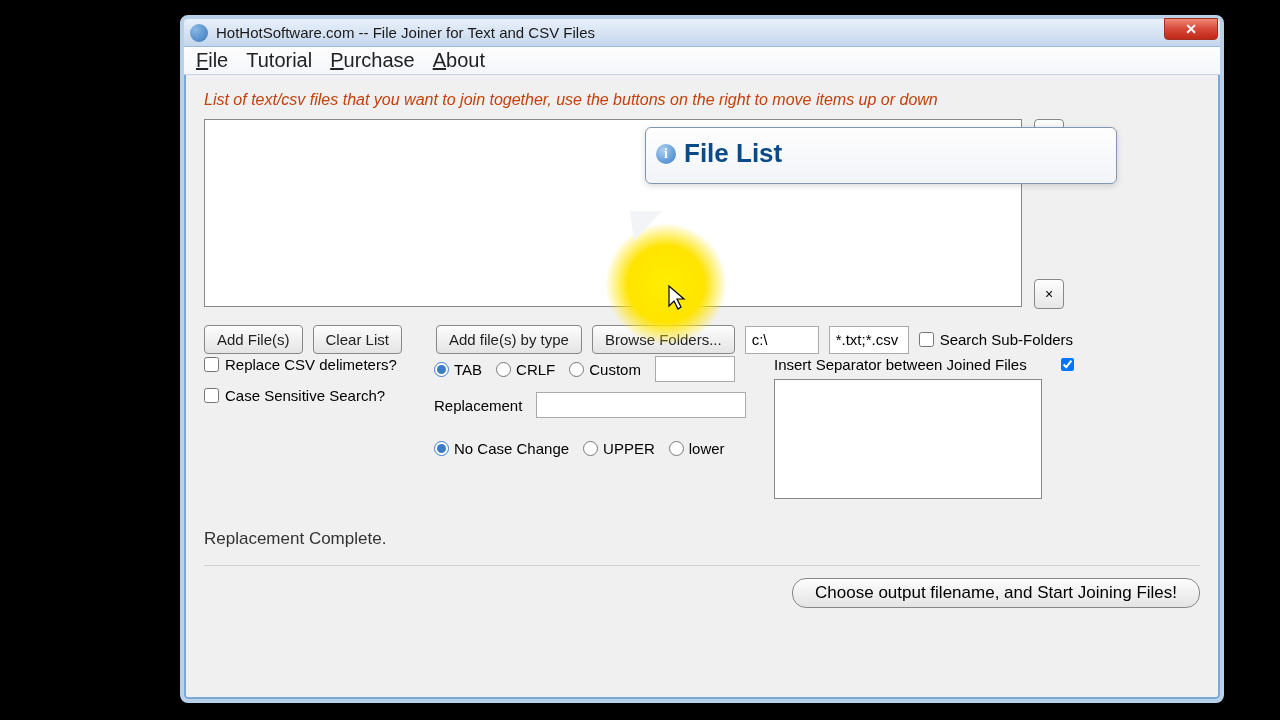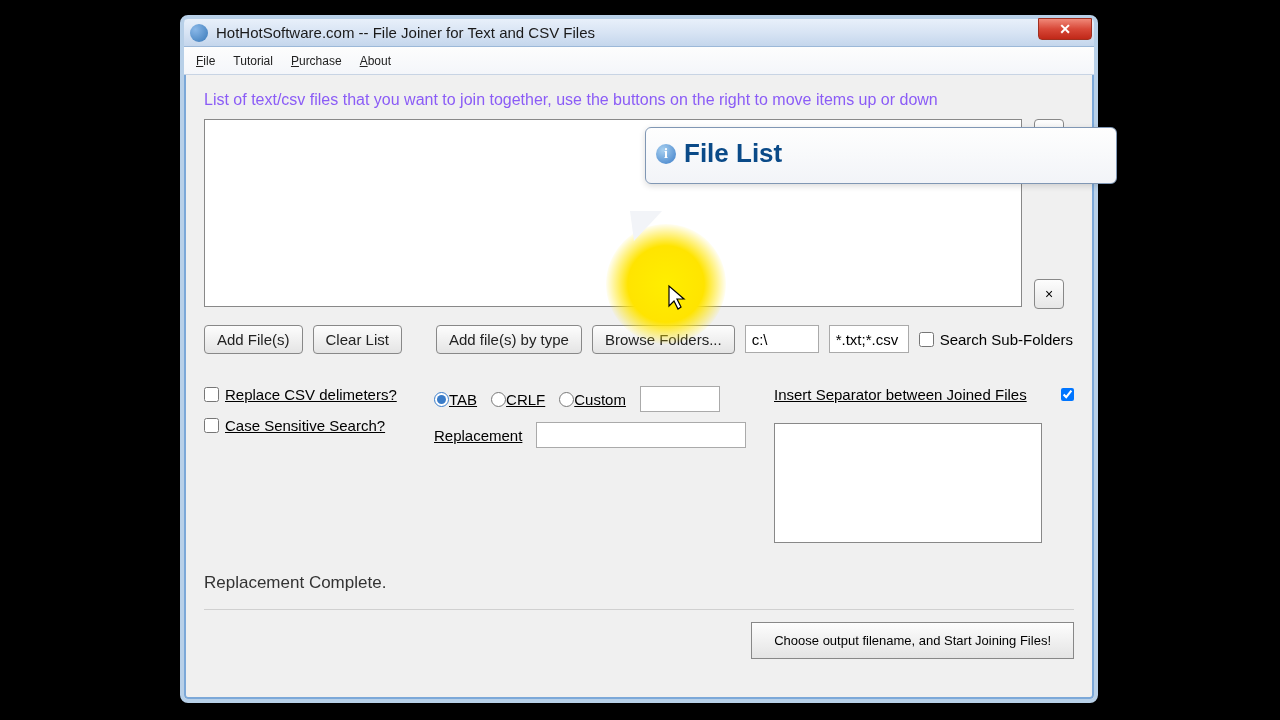--- a/index.html
+++ b/index.html
@@ -1,21 +1,21 @@
 <!DOCTYPE html>
 <html><head>
 <meta charset="utf-8">
 <style>
   * { box-sizing: border-box; margin: 0; padding: 0; font-family: "Segoe UI", Tahoma, sans-serif; }
   body { background: #000; width: 1280px; height: 720px; overflow: hidden; position: relative; }
   
   .window {
     position: absolute;
     left: 180px; top: 15px;
-    width: 918px; height: 688px;
+    width: 1044px; height: 688px;
     background: #f0f0f0;
     border: 4px solid #b8d0e8;
     border-radius: 8px;
     box-shadow: inset 0 0 0 2px #7ca8d8;
   }
   
   .titlebar {
     height: 28px;
     background: linear-gradient(to bottom, #e8f0fa 0%, #d8e4f4 50%, #c4d6ec 100%);
     display: flex;
@@ -46,29 +46,29 @@
   
   .menubar {
     height: 28px;
     background: linear-gradient(to bottom, #fdfdfd, #f4f6fa);
     border-bottom: 1px solid #c8d4e4;
     display: flex;
     align-items: center;
     padding: 0 12px;
     gap: 18px;
   }
-  .menubar span { font-size: 12px; color: #222; cursor: pointer; }
+  .menubar span { font-size: 20px; color: #222; cursor: pointer; }
   .menubar span u { text-decoration: underline; }
   
   .client {
     padding: 16px 20px 10px 20px;
     position: relative;
   }
   
-  .instruction { font-size: 16px; color: #8b5cf6; margin-bottom: 10px; }
+  .instruction { font-size: 16px; color: #c2410c; margin-bottom: 10px; font-style: italic; }
   
   .file-list-area { position: relative; }
   .file-list {
     width: 818px; height: 188px;
     background: #fff;
     border: 1px solid #888;
     display: inline-block;
   }
   .side-btns {
     position: absolute; left: 830px; top: 0;
@@ -112,21 +112,21 @@
   .info-icon {
     width: 20px; height: 20px; border-radius: 50%;
     background: radial-gradient(circle at 35% 30%, #a8d0f0, #3a7cc8);
     color: #fff; font-weight: bold; font-size: 14px;
     display: flex; align-items: center; justify-content: center;
     font-family: Georgia, serif;
   }
   .tooltip-title { font-size: 26px; color: #0a4a88; font-weight: 600; }
   .tooltip-body { font-size: 15px; color: #222; line-height: 1.35; }
   
-  .row { display: flex; gap: 10px; margin-top: 14px; }
+  .row { display: flex; align-items: center; gap: 10px; margin-top: 14px; }
   .btn {
     background: linear-gradient(to bottom, #fdfdfd, #e4e4e4);
     border: 1px solid #888;
     border-radius: 4px;
     padding: 5px 12px;
     font-size: 15px;
     cursor: pointer;
     color: #222;
   }
   .txt-input {
@@ -136,56 +136,55 @@
     font-size: 15px;
     height: 28px;
   }
   .chk { display: flex; align-items: center; gap: 6px; font-size: 15px; }
   .chk input { width: 15px; height: 15px; }
   
   .options-grid {
     display: grid;
     grid-template-columns: 230px 340px 300px;
     gap: 8px 0;
-    margin-top: 32px;
+    margin-top: 2px;
     align-items: start;
-    text-decoration: underline;
   }
   .col1 { display: flex; flex-direction: column; gap: 14px; }
   .col2 { display: flex; flex-direction: column; gap: 10px; }
   .radio-row { display: flex; align-items: center; gap: 14px; font-size: 15px; }
-  .radio-row label { display: flex; align-items: center; }
+  .radio-row label { display: flex; align-items: center; gap: 5px; }
   .radio-row input[type=radio] { width: 15px; height: 15px; accent-color: #3a7cc8; }
   .repl-input { width: 210px; height: 26px; border: 1px solid #aaa; background: #fff; }
   .mini-input { width: 80px; height: 26px; border: 1px solid #aaa; background: #fff; }
   
-  .col3 { display: flex; flex-direction: column; gap: 20px; }
+  .col3 { display: flex; flex-direction: column; gap: 6px; }
   .sep-row { display: flex; align-items: center; justify-content: space-between; font-size: 15px; }
   .sep-text {
     width: 268px; height: 120px;
     border: 1px solid #888;
     background: #fff;
     resize: none;
     overflow: scroll;
     font-size: 14px;
   }
   
   .status { font-size: 17px; color: #333; margin-top: 30px; }
   
   .hr { border: none; border-top: 1px solid #d0d0d0; margin: 16px 0 12px 0; }
   
   .main-action {
     display: flex; justify-content: flex-end;
   }
   .main-btn {
     background: linear-gradient(to bottom, #fdfdfd, #e4e4e4);
     border: 1px solid #888;
-    border-radius: 0;
-    padding: 10px 22px;
-    font-size: 13px;
+    border-radius: 14px;
+    padding: 4px 22px;
+    font-size: 17px;
     cursor: pointer;
   }
   
   .highlight {
     position: absolute;
     left: 402px; top: 105px;
     width: 120px; height: 120px;
     border-radius: 50%;
     background: radial-gradient(circle, #ffee00 0%, #ffe400 45%, rgba(255,228,0,0) 72%);
     z-index: 4;
@@ -285,20 +284,34 @@
           <label>
               <input type="radio" name="d" style="">
               <span>Custom</span>
             </label>
           <input class="mini-input" style="">
         </div>
         <div class="radio-row">
           <span>Replacement</span>
           <input class="repl-input" style="">
         </div>
+        <div class="radio-row" style="margin-top:12px">
+          <label>
+              <input type="radio" name="c" checked="" style="">
+              <span>No Case Change</span>
+            </label>
+          <label>
+              <input type="radio" name="c" style="">
+              <span>UPPER</span>
+            </label>
+          <label>
+              <input type="radio" name="c" style="">
+              <span>lower</span>
+            </label>
+        </div>
       </div>
 
       <div class="col3">
         <div class="sep-row">
           <span>Insert Separator between Joined Files</span>
           <input type="checkbox" checked="" style="">
         </div>
         <textarea class="sep-text" style=""></textarea>
       </div>
     </div>

